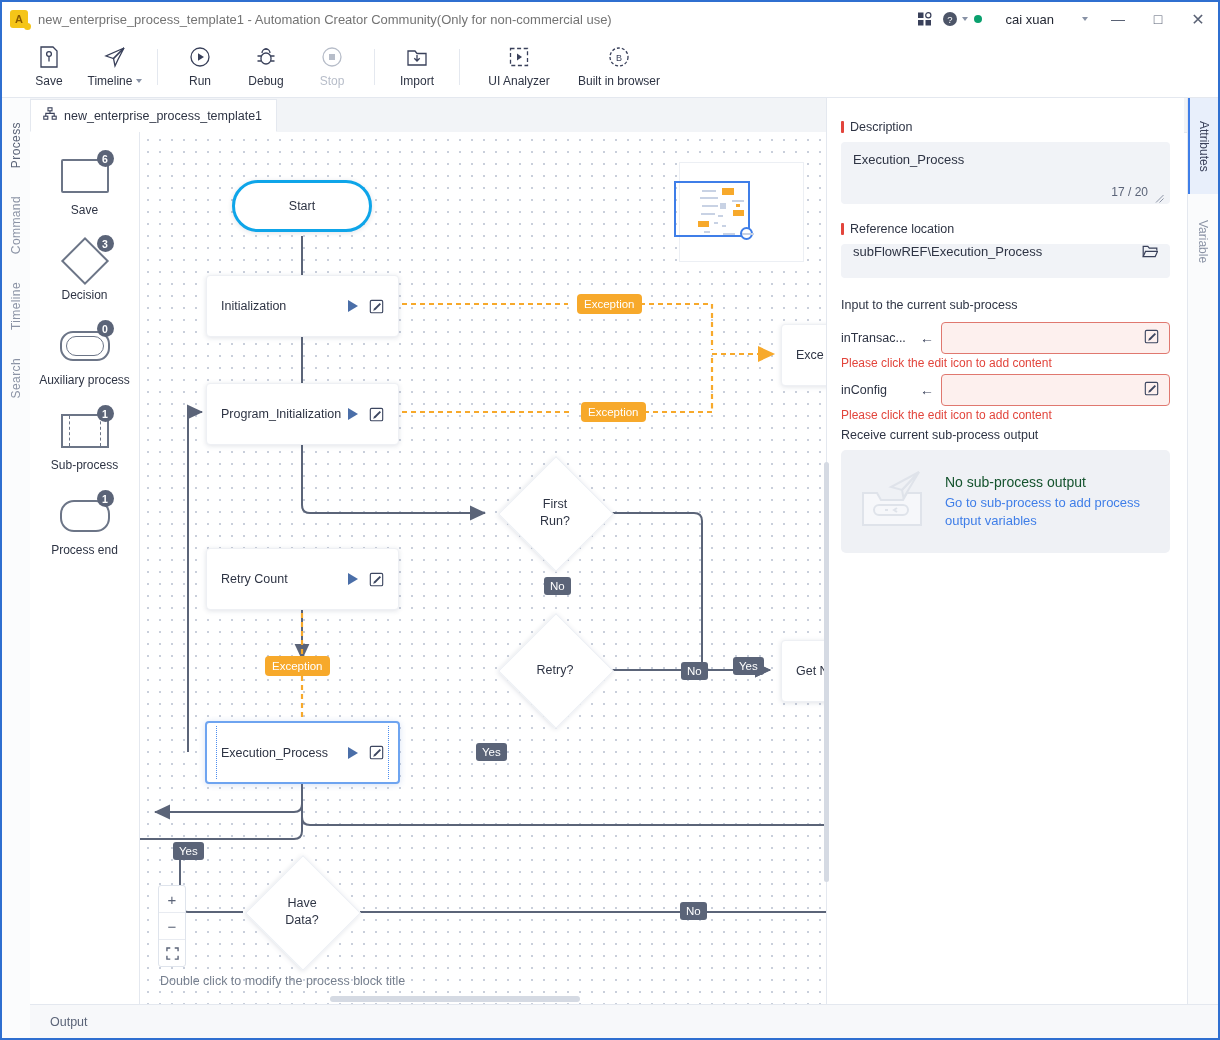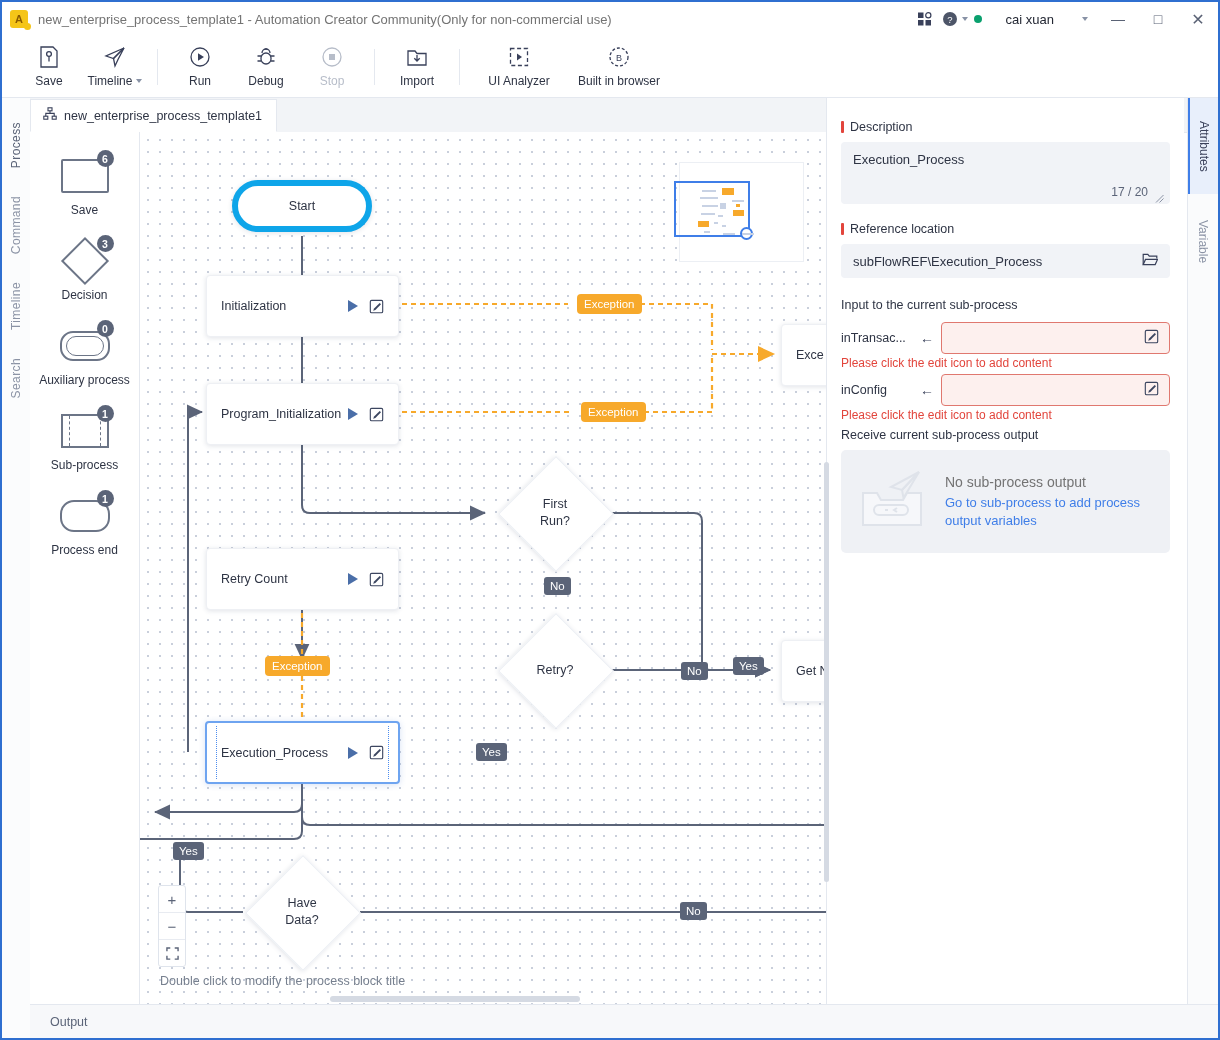--- a/index.html
+++ b/index.html
@@ -153,21 +153,21 @@
   .mm-ink{position:absolute;background:#c8d2e4;}
   .mm-ink.o{background:#f7a92b;}
 
   
   .node{
     position:absolute;background:#fff;box-shadow:0 1px 5px rgba(40,55,90,.14);
     box-sizing:border-box;
   }
   .node.start{
     border-radius:26px;display:flex;align-items:center;justify-content:center;
-    font-size:12.5px;color:#2e3444;border:6px solid #0ea5e9;
+    font-size:12.5px;color:#2e3444;border:3px solid #0ea5e9;
   }
   .node.block{
     border-radius:4px;border:1px solid #eef0f4;
     display:flex;align-items:center;padding:0 14px;
   }
   .node.block.selected{
     border:2px solid #6ea4f0;box-shadow:0 1px 6px rgba(60,110,200,.2);
   }
   .node.block.selected:before,.node.block.selected:after{
     content:"";position:absolute;top:3px;bottom:3px;border-left:1.5px dotted #4d8df0;
@@ -235,42 +235,42 @@
     padding:10px 12px;box-sizing:border-box;margin-bottom:18px;
   }
   .desc-val{font-size:13px;color:#2e3444;}
   .desc-count{
     position:absolute;right:22px;bottom:5px;font-size:12px;color:#5b6478;
   }
   .resize-grip{
     position:absolute;right:6px;bottom:6px;width:9px;height:9px;color:#8b93a5;
   }
   .ref-box{
-    background:#f1f3f7;border-radius:4px;height:34px;display:flex;align-items:center;
+    background:#f1f3f7;border-radius:4px;height:34px;display:flex;
     padding:0 12px;box-sizing:border-box;margin-bottom:20px;gap:12px;
   }
   .ref-val{font-size:13px;color:#2e3444;flex:1;}
   .sub-head{font-size:12.5px;color:#2e3444;margin-bottom:10px;}
   .io-row{display:flex;align-items:center;margin-bottom:0;justify-content:center;}
   .io-name{width:72px;font-size:12.5px;color:#2e3444;white-space:nowrap;overflow:hidden;}
   .io-arrow{width:28px;text-align:center;font-size:14px;color:#39405a;}
   .io-field{
     flex:1;height:32px;border:1px solid #e0786f;background:#fdf0ee;border-radius:4px;
     display:flex;align-items:center;justify-content:flex-end;padding-right:10px;
     box-sizing:border-box;
   }
   .io-err{
     font-size:12px;color:#e2453c;text-align:left;margin:2px 0 4px 0;
   }
   .out-head{font-size:12.5px;color:#2e3444;margin:6px 0 8px 0;}
   .empty-box{
     background:#eff1f5;border-radius:5px;height:103px;display:flex;align-items:center;
     padding:0 14px;gap:12px;box-sizing:border-box;
   }
-  .empty-txt1{font-size:14px;color:#737373;margin-bottom:4px;}
+  .empty-txt1{font-size:14px;color:#14532d;margin-bottom:4px;}
   .empty-txt2{font-size:13px;color:#3f7ee8;line-height:18px;max-width:200px;}
 
   
   .rtabs{
     position:absolute;right:0;top:96px;width:30px;bottom:34px;
     background:#fafbfc;border-left:1px solid #e4e8ef;
   }
   .rtab{
     writing-mode:vertical-rl;font-size:12px;color:#8b93a5;
     padding:14px 0;width:100%;box-sizing:border-box;text-align:center;

